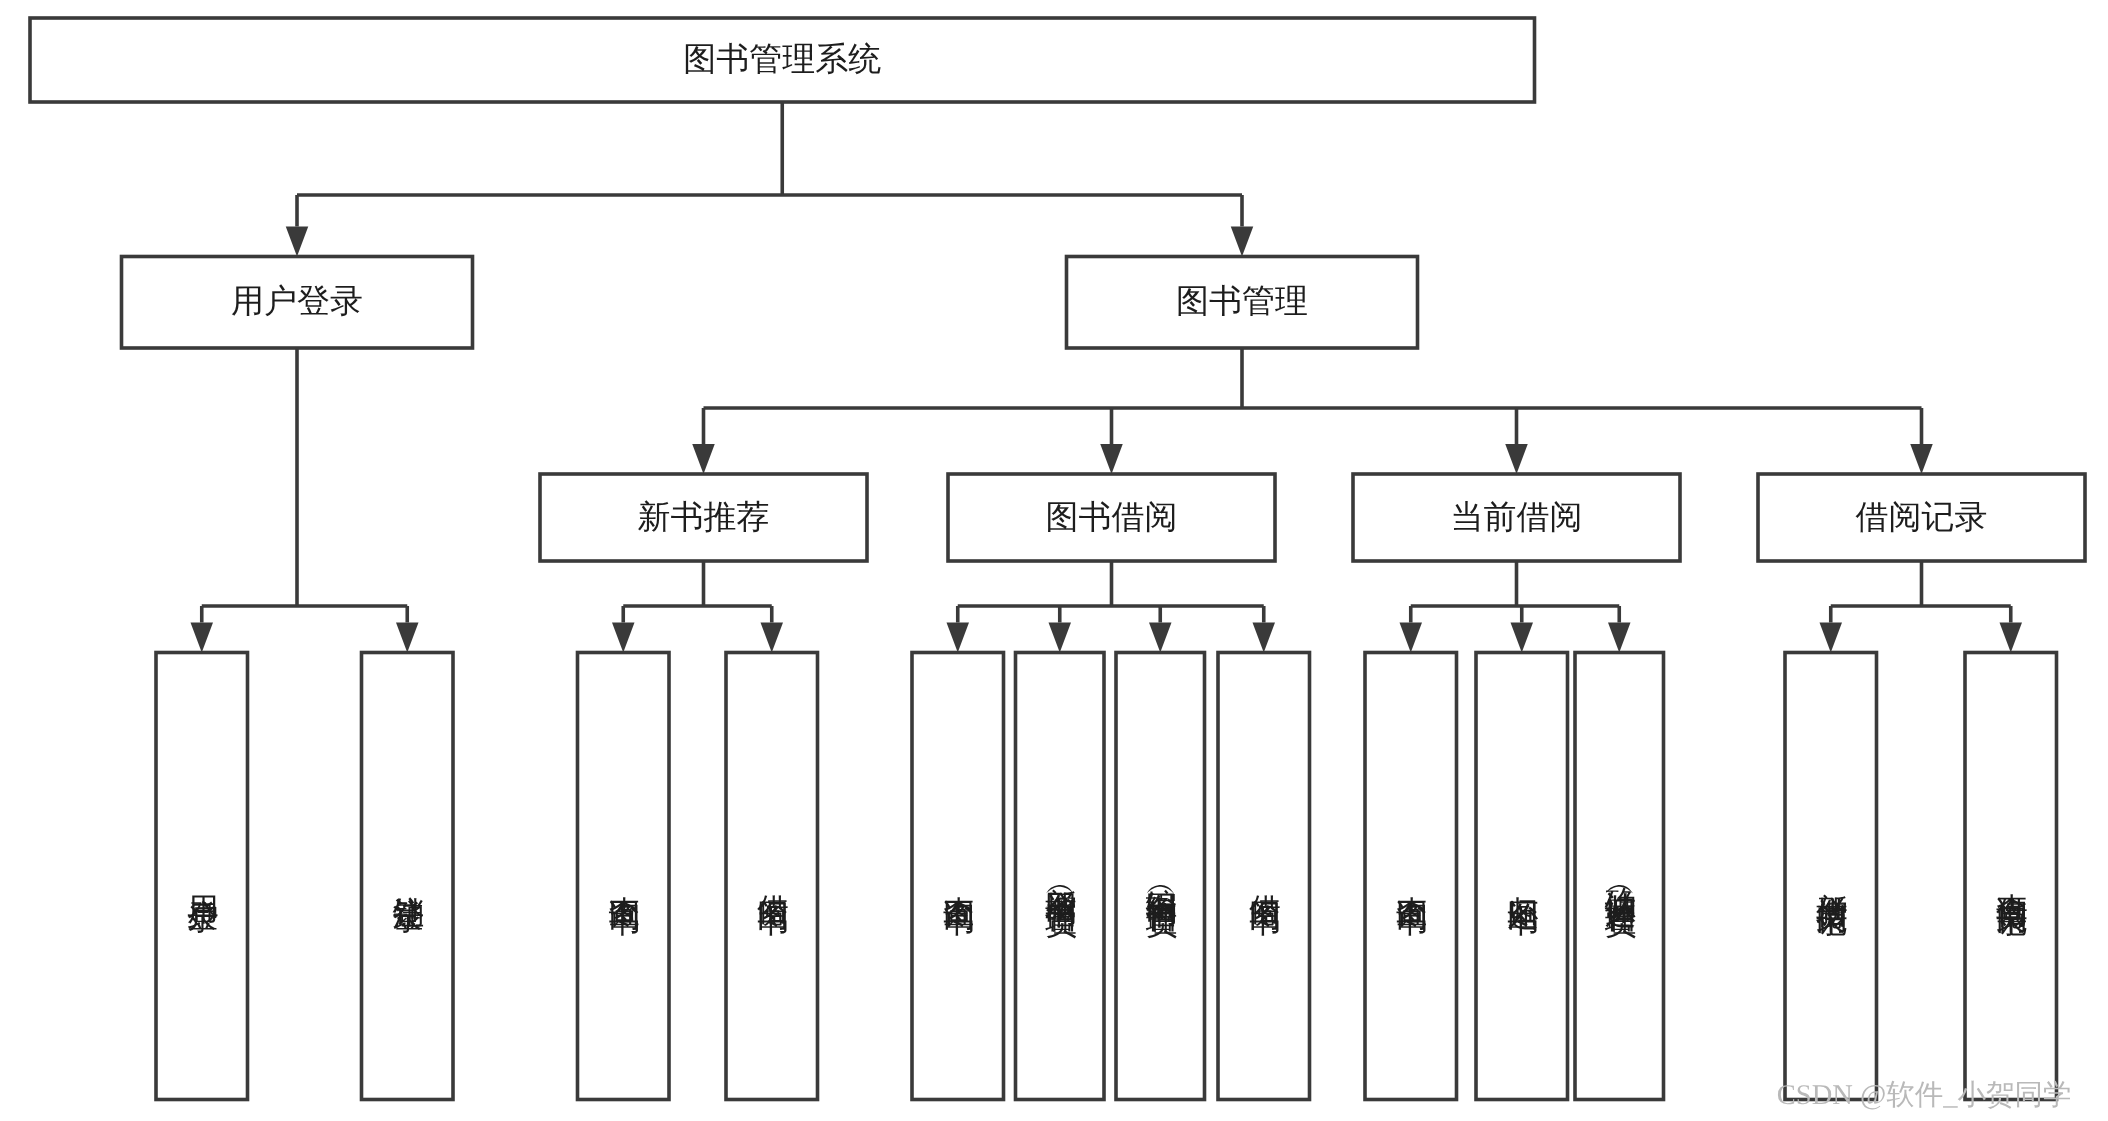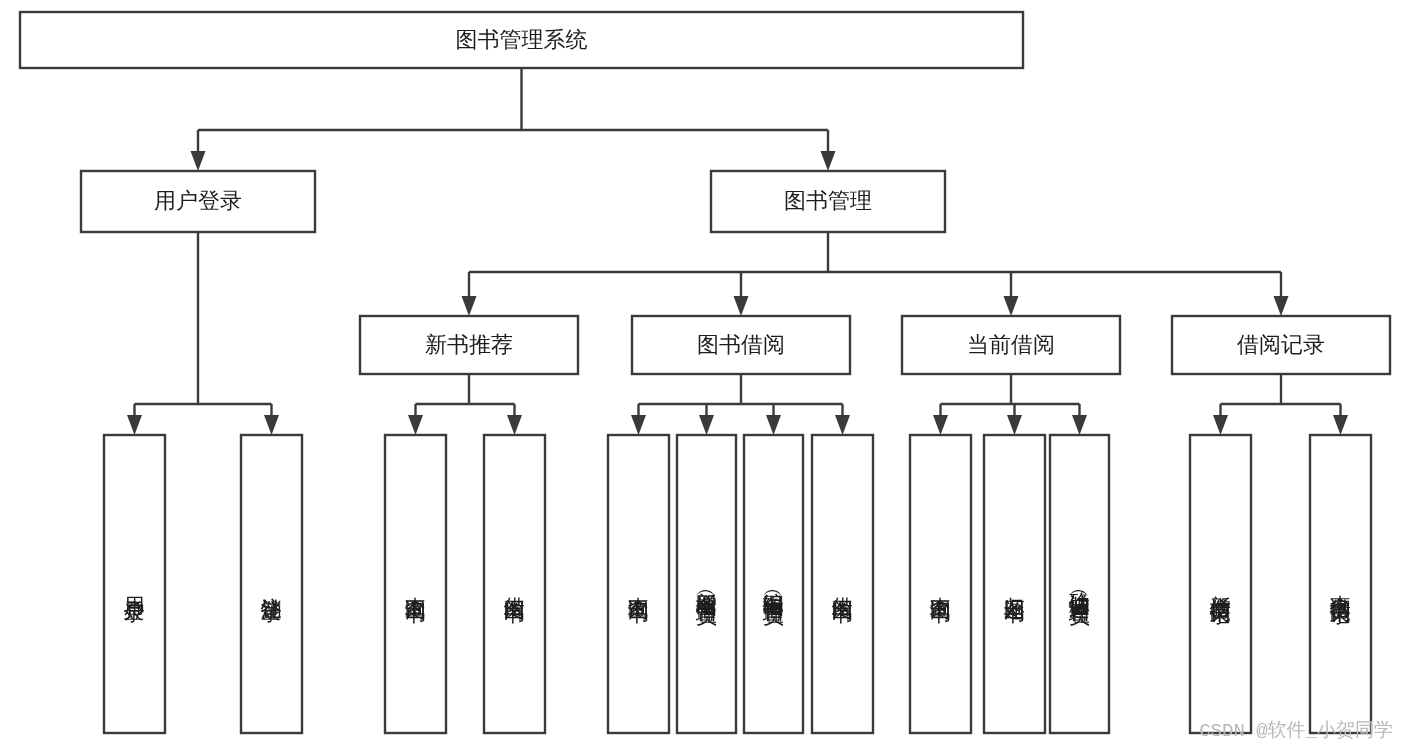--- a/index.html
+++ b/index.html
@@ -58,23 +58,23 @@
     text-orientation: upright;
     font-family: "Liberation Sans", "DejaVu Sans", sans-serif;
     font-size: 21px;
     line-height: 1.22;
     letter-spacing: 2px;
     color: #1d1d1d;
     white-space: nowrap;
   }
   .watermark {
     position: absolute;
-    right: 12px;
+    right: 24px;
     bottom: 4px;
-    font-family: Liberation Mono, monospace;
+    font-family: Liberation Serif, serif;
     font-size: 19px;
     color: #b9b9b9;
     white-space: nowrap;
     margin-left: 28px;
   }
 </style>
 </head>
 <body>
 
 <div id="stage">

